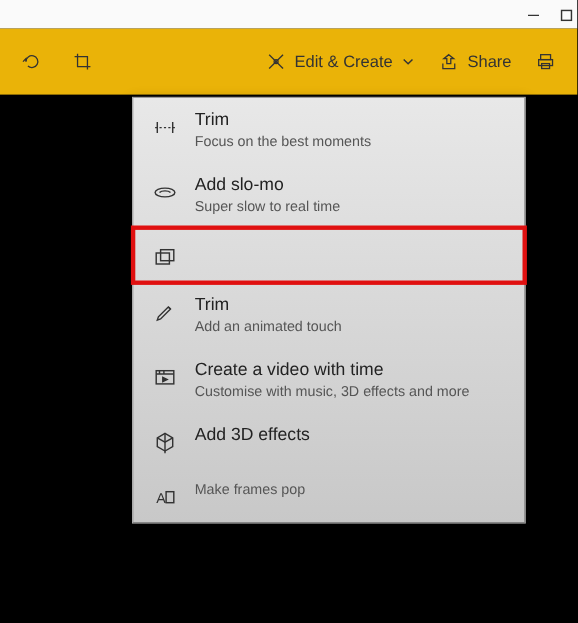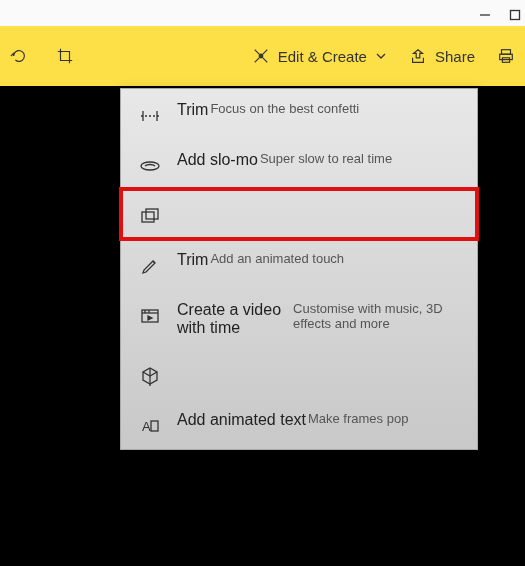--- a/index.html
+++ b/index.html
@@ -15,25 +15,25 @@
   background: #fafafa;
   height: 26px;
   display: flex;
   justify-content: flex-end;
   align-items: center;
   padding-right: 4px;
   gap: 18px;
 }
 .title-bar .icon { width: 12px; height: 12px; }
 .toolbar {
-  background: #fde047;
+  background: #eab308;
   height: 60px;
   display: flex;
   align-items: center;
-  padding: 0 10px;
+  padding: 0 20px;
   gap: 28px;
 }
 .toolbar-left { display: flex; gap: 28px; align-items: center; }
 .toolbar-spacer { flex: 1; }
 .toolbar-right { display: flex; gap: 22px; align-items: center; }
 .toolbar-btn {
   display: flex;
   align-items: center;
   gap: 8px;
   color: #333;
@@ -62,21 +62,21 @@
 }
 .menu-icon {
   width: 22px;
   height: 22px;
   margin-top: 4px;
   flex: 0 0 22px;
   display: flex;
   align-items: center;
   justify-content: center;
 }
-.menu-text { display: flex; gap: 2px; }
+.menu-text { display: flex; flex-direction: column; gap: 2px; }
 .menu-title { font-size: 16px; color: #222; font-weight: 400; }
 .menu-sub { font-size: 13px; color: #555; }
 .dark-area {
   position: absolute;
   top: 180px;
   left: 0;
   right: 0;
   bottom: 0;
   background: #000;
   z-index: -1;
@@ -162,21 +162,21 @@
   <div class="menu-item">
     <span class="menu-icon">
       <svg viewBox="0 0 22 22">
           <line x1="4" y1="6" x2="4" y2="16"></line>
           <line x1="18" y1="6" x2="18" y2="16"></line>
           <line x1="2" y1="11" x2="20" y2="11" stroke-dasharray="2 2"></line>
         </svg>
     </span>
     <div class="menu-text">
       <span class="menu-title">Trim</span>
-      <span class="menu-sub">Focus on the best confetti</span>
+      <span class="menu-sub">Focus on the best moments</span>
     </div>
   </div>
 
   <div class="menu-item">
     <span class="menu-icon">
       <svg viewBox="0 0 22 22">
           <ellipse cx="11" cy="11" rx="9" ry="4"></ellipse>
           <path d="M6 11c2-2 8-2 10 0"></path>
         </svg>
     </span>
@@ -226,28 +226,28 @@
 
   <div class="menu-item">
     <span class="menu-icon">
       <svg viewBox="0 0 22 22">
           <path d="M11 3l7 4v8l-7 4-7-4V7z"></path>
           <path d="M11 3v18"></path>
           <path d="M4 7l7 4 7-4"></path>
         </svg>
     </span>
     <div class="menu-text">
+      <span class="menu-title">Add 3D effects</span>
     </div>
   </div>
 
   <div class="menu-item">
     <span class="menu-icon">
       <svg viewBox="0 0 22 22">
           <text x="3" y="16" font-size="13" fill="#333" stroke="none" font-family="sans-serif">A</text>
           <rect x="12" y="6" width="7" height="10"></rect>
         </svg>
     </span>
     <div class="menu-text">
-      <span class="menu-title">Add animated text</span>
       <span class="menu-sub">Make frames pop</span>
     </div>
   </div>
 </div>
 
 </body></html>

